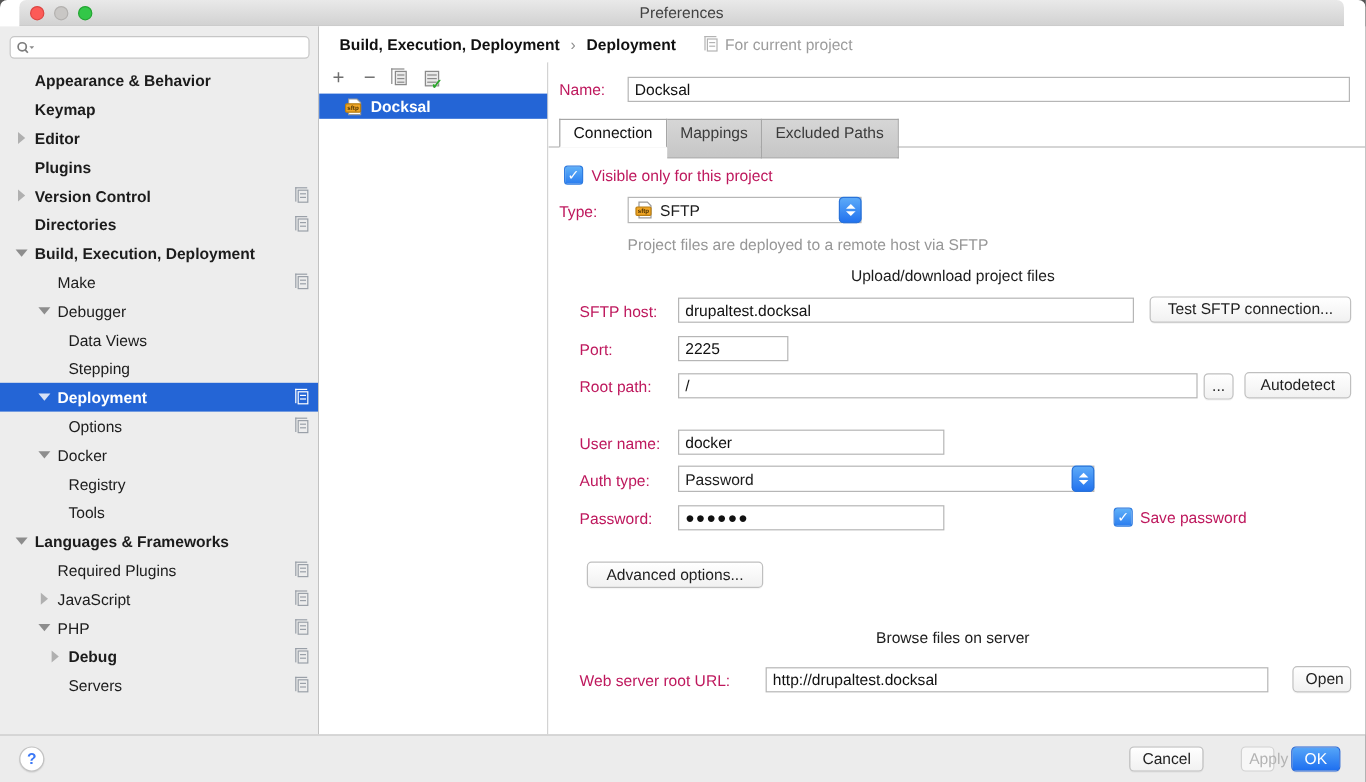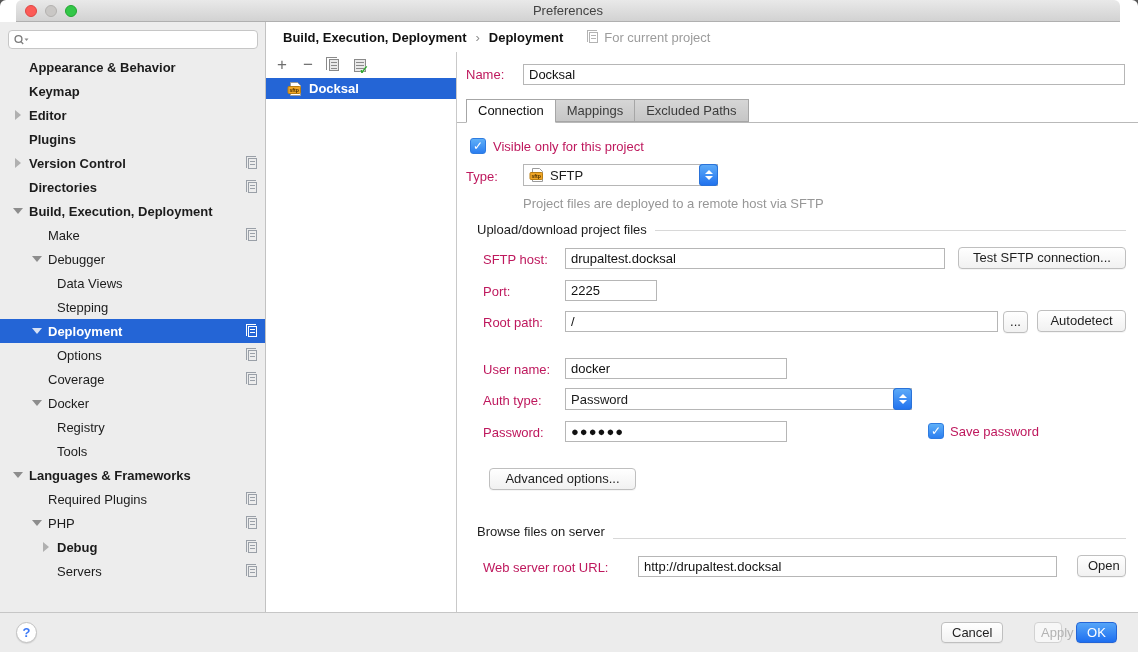--- a/index.html
+++ b/index.html
@@ -75,34 +75,34 @@
   .icon-default::after{ content:""; position:absolute; left:1px; top:2px; width:8px; height:1px; background:#8a8a8a; box-shadow:0 3px 0 #8a8a8a, 0 6px 0 #8a8a8a; }
   .icon-default .chk{ position:absolute; right:-4px; bottom:-4px; color:#2ea52e; font-size:12px; font-weight:bold; line-height:10px; text-shadow:0 0 1px #fff; }
   .server-row{ height:21px; display:flex; align-items:center; gap:6px; padding-left:21px; background:#2465d6; color:#fff; font-weight:bold; }
   .sftp-ic{ width:16px; height:16px; flex:none; }
   
   .content{ position:relative; flex:1; background:#fff; overflow:hidden; }
   .flabel{ position:absolute; color:#be185d; line-height:16px; white-space:nowrap; }
   .tinput{ position:absolute; border:1px solid #b6b6b6; background:#fff; font-family:"Liberation Sans",sans-serif; font-size:13px; color:#111; padding:1px 5px; height:21px; outline:none; }
   
   .tabs{ position:absolute; top:47px; left:9px; display:flex; z-index:2; }
-  .tab{ height:23px; padding:3px 11px 0; background:linear-gradient(#d6d6d6,#c6c6c6); border:1px solid #a6a6a6; border-left:none; color:#3b3b3b; }
+  .tab{ height:33px; padding:3px 11px 0; background:linear-gradient(#d6d6d6,#c6c6c6); border:1px solid #a6a6a6; border-left:none; color:#3b3b3b; }
   .tab:first-child{ border-left:1px solid #a6a6a6; }
   .tab.active{ background:#fff; color:#111; border-bottom:1px solid #fff; height:24px; }
   .tab-line{ position:absolute; top:70px; left:0; right:0; border-top:1px solid #b9b9b9; }
   
   .cb{ position:absolute; width:16px; height:16px; border-radius:3px; background:linear-gradient(#5fb0f8,#2b7ef0); border:1px solid #2f7ce0; color:#fff; font-size:12px; line-height:14px; text-align:center; }
   
   .combo{ position:absolute; height:22px; border:1px solid #b6b6b6; background:#fff; display:flex; align-items:center; padding-left:5px; gap:5px; }
   .combo .stepper{ position:absolute; right:-1px; top:-1px; width:19px; height:22px; border-radius:4px; background:linear-gradient(#5fadf9,#1f70ee); display:flex; flex-direction:column; align-items:center; justify-content:center; gap:2px; box-shadow:inset 0 0 0 1px #2a72d8; }
   .stepper i{ display:block; width:0; height:0; }
   .stepper .up{ border-left:4px solid transparent; border-right:4px solid transparent; border-bottom:4px solid #fff; }
   .stepper .dn{ border-left:4px solid transparent; border-right:4px solid transparent; border-top:4px solid #fff; }
   .hint{ position:absolute; color:#979797; }
-  .section{ position:absolute; left:20px; right:12px; display:flex; align-items:center; }
+  .section{ position:absolute; left:5px; right:12px; display:flex; align-items:center;flex-direction:column; }
   .section .sline{ flex:1; border-top:1px solid #d8d8d8; margin-left:8px; margin-top:2px; }
   
   .btn{ position:absolute; height:22px; background:linear-gradient(#ffffff,#f1f1f1); border:1px solid #bfbfbf; border-radius:4px; font-family:"Liberation Sans",sans-serif; font-size:13px; color:#1f1f1f; text-align:center; line-height:20px; padding:0 10px; cursor:default; box-shadow:0 1px 0 rgba(0,0,0,0.04); }
   .btn.primary{ background:linear-gradient(#55a5f8,#1e6ff0); border-color:#2465d6; color:#fff; }
   .btn.disabled{ color:#b3b3b3; background:#f7f7f7; border-color:#d2d2d2; box-shadow:none; }
   
   .footer{ position:absolute; left:0; right:0; bottom:0; height:40px; background:#ececec; border-top:1px solid #c6c6c6; }
   .help-btn{ position:absolute; left:16px; top:9px; width:21px; height:21px; border-radius:50%; background:#fff; border:1px solid #c2c2c2; color:#3b78f6; text-align:center; line-height:19px; font-size:13px; font-weight:bold; box-shadow:0 1px 1px rgba(0,0,0,0.1); }
   .footer .btn{ top:9px; height:21px; line-height:19px; }
 </style>
@@ -200,52 +200,54 @@
             <i></i>
           </span>
     <span class="lbl">Deployment</span>
     <span class="proj-icon"></span>
   </div>
         <div class="tree-row lv3 badge">
     <span class="arrow"></span>
     <span class="lbl">Options</span>
     <span class="proj-icon"></span>
   </div>
+        <div class="tree-row lv2">
+    <span class="arrow expanded">
+            <i></i>
+          </span>
+    <span class="lbl">Docker</span>
+    <span class="proj-icon"></span>
+  </div>
+        <div class="tree-row lv3">
+    <span class="arrow"></span>
+    <span class="lbl">Registry</span>
+    <span class="proj-icon"></span>
+  </div>
+        <div class="tree-row lv3">
+    <span class="arrow"></span>
+    <span class="lbl">Tools</span>
+    <span class="proj-icon"></span>
+  </div>
+        <div class="tree-row lv1 bold">
+    <span class="arrow expanded">
+            <i></i>
+          </span>
+    <span class="lbl">Languages &amp; Frameworks</span>
+    <span class="proj-icon"></span>
+  </div>
         <div class="tree-row lv2 badge">
     <span class="arrow"></span>
-    <span class="lbl">Coverage</span>
-    <span class="proj-icon"></span>
-  </div>
-        <div class="tree-row lv2">
-    <span class="arrow expanded">
-            <i></i>
-          </span>
-    <span class="lbl">Docker</span>
-    <span class="proj-icon"></span>
-  </div>
-        <div class="tree-row lv3">
-    <span class="arrow"></span>
-    <span class="lbl">Registry</span>
-    <span class="proj-icon"></span>
-  </div>
-        <div class="tree-row lv3">
-    <span class="arrow"></span>
-    <span class="lbl">Tools</span>
-    <span class="proj-icon"></span>
-  </div>
-        <div class="tree-row lv1 bold">
-    <span class="arrow expanded">
-            <i></i>
-          </span>
-    <span class="lbl">Languages &amp; Frameworks</span>
+    <span class="lbl">Required Plugins</span>
     <span class="proj-icon"></span>
   </div>
         <div class="tree-row lv2 badge">
-    <span class="arrow"></span>
-    <span class="lbl">Required Plugins</span>
+    <span class="arrow collapsed">
+            <i></i>
+          </span>
+    <span class="lbl">JavaScript</span>
     <span class="proj-icon"></span>
   </div>
         <div class="tree-row lv2 badge">
     <span class="arrow expanded">
             <i></i>
           </span>
     <span class="lbl">PHP</span>
     <span class="proj-icon"></span>
   </div>
         <div class="tree-row lv3 bold badge">
@@ -363,21 +365,21 @@
             </span>
         </div>
 
         <div class="flabel" style="left:26px; top:373px;">Password:</div>
         <input class="tinput" style="left: 108px; top: 369px; width: 222px; letter-spacing: 1px;" value="●●●●●●">
         <span class="cb" style="left:471px; top:371px;">✓</span>
         <div class="flabel" style="left:493px; top:372px;">Save password</div>
 
         <button class="btn" style="left:32px; top:416px; width:147px;">Advanced options...</button>
 
-        <div class="section" style="top:472px;align-items:flex-end;">
+        <div class="section" style="top:472px;">
           <span>Browse files on server</span>
           <span class="sline"></span>
         </div>
 
         <div class="flabel" style="left:26px; top:508px;">Web server root URL:</div>
         <input class="tinput" style="left: 181px; top: 504px; width: 419px;" value="http://drupaltest.docksal">
         <button class="btn" style="left:620px; top:503px; width:49px;">Open</button>
 
       </div>
     </div>

